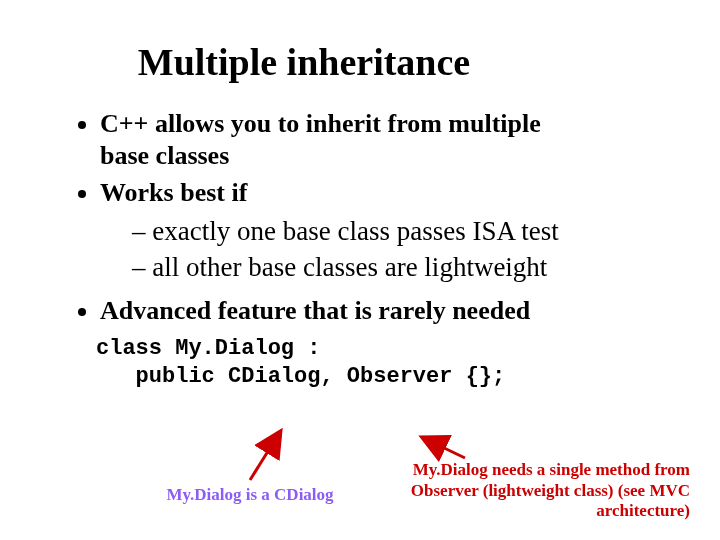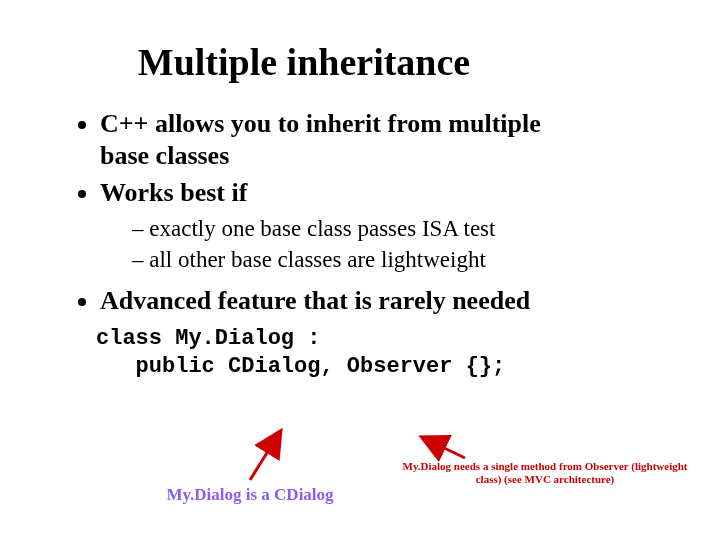--- a/index.html
+++ b/index.html
@@ -34,21 +34,21 @@
     font-weight: bold;
     margin: 4px 9px 6px 0;
     line-height: 1.22;
   }
   ul.sub {
     list-style: none;
     padding-left: 32px;
     margin: 4px 0 10px 0;
   }
   ul.sub > li {
-    font-size: 23px;
+    font-size: 27px;
     font-weight: normal;
     margin: 2px 0;
     line-height: 1.25;
   }
   ul.sub > li::before {
     content: "– ";
   }
   .codeblock {
     font-family: "Courier New", Courier, monospace;
     font-size: 22px;
@@ -67,23 +67,23 @@
     color: #8b5cf6;
     text-align: center;
     width: 190px;
   }
   .annot-right {
     position: absolute;
     left: 400px;
     top: 460px;
     font-family: "Times New Roman", serif;
     font-weight: bold;
-    font-size: 11px;
+    font-size: 17px;
     color: #cc0000;
-    text-align: center;
+    text-align: right;
     width: 290px;
     line-height: 1.22;
   }
   svg.arrows {
     position: absolute;
     left: 0;
     top: 0;
     width: 720px;
     height: 540px;
     pointer-events: none;

